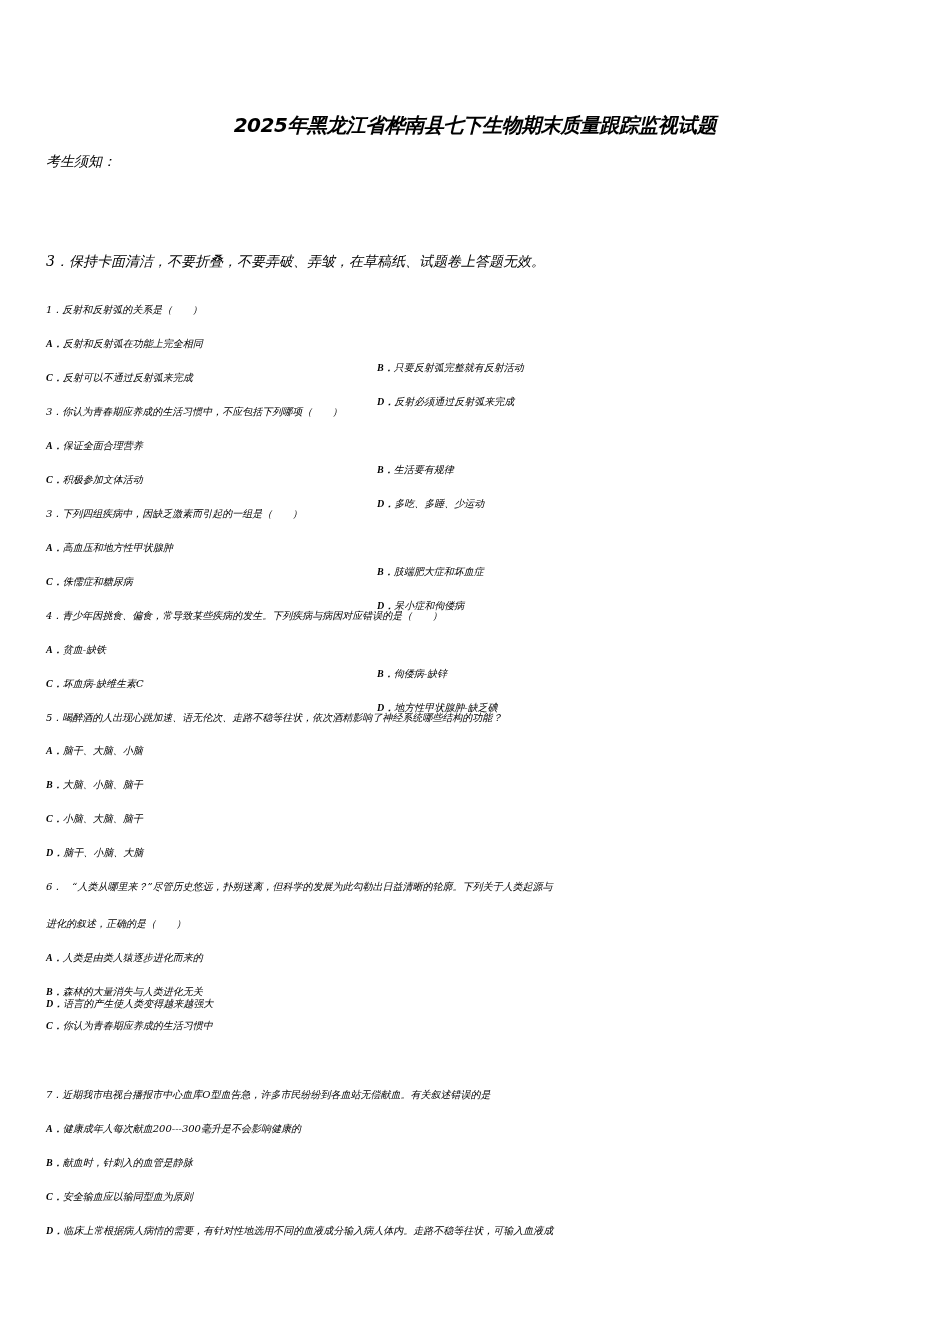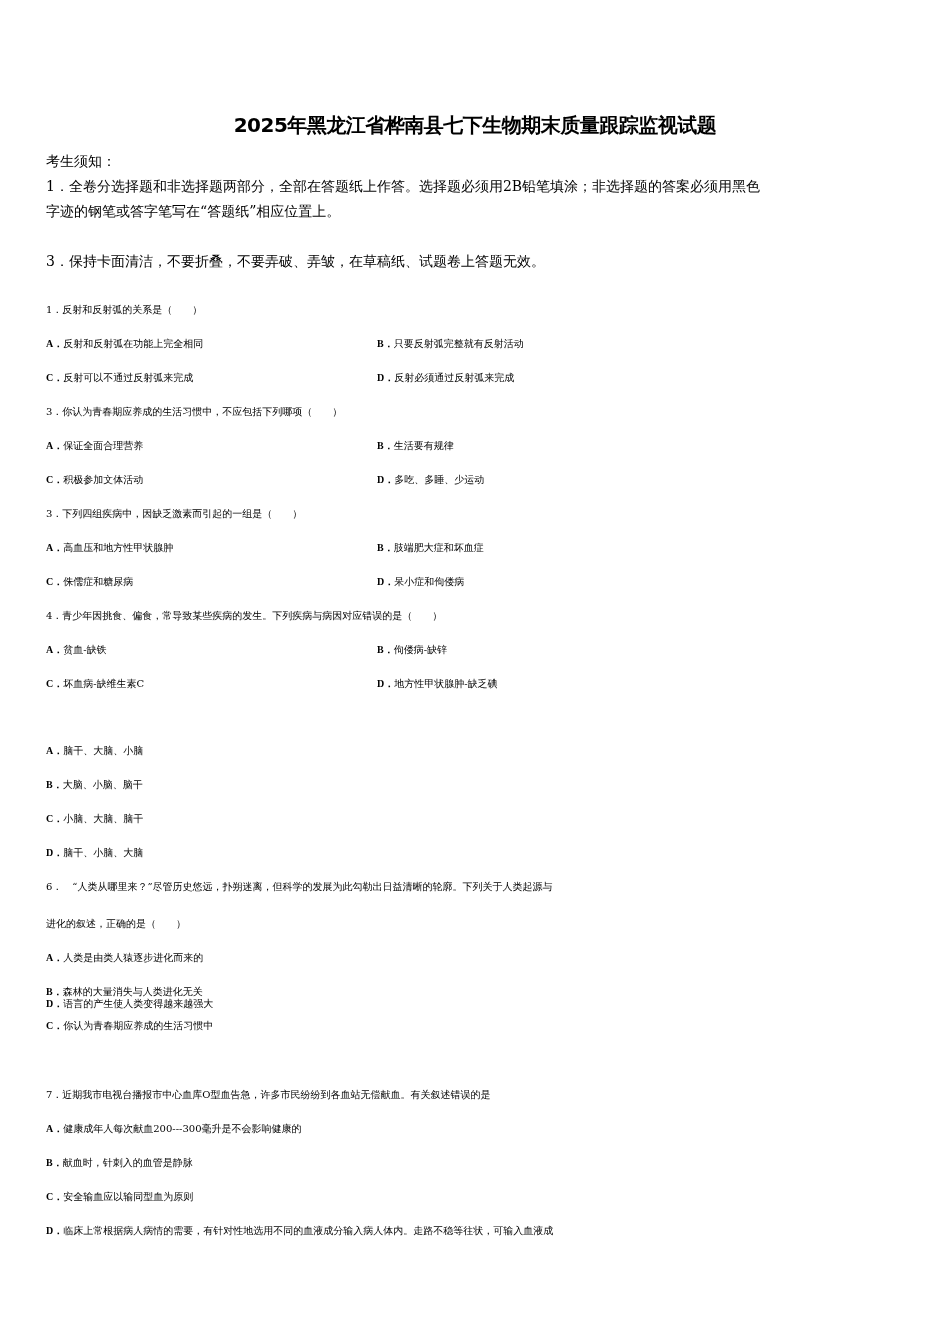--- a/index.html
+++ b/index.html
@@ -1,35 +1,33 @@
 <!DOCTYPE html>
 <html><head>
 <meta charset="utf-8">
 <style>
   html, body { margin: 0; padding: 0; background: #ffffff; }
   body { width: 950px; height: 1344px; position: relative; overflow: hidden;
          font-family: "DejaVu Serif", "Liberation Serif", serif; color: #000; }
-  .page { position: absolute; left: 0; top: 0; width: 950px; height: 1220px; }
+  .page { position: absolute; left: 0; top: 0; width: 950px; height: 1220px; font-style: italic; }
   .title { position: absolute; top: 112px; left: 0; width: 950px; text-align: center;
            font-family: "DejaVu Sans", "Liberation Sans", sans-serif; font-weight: bold;
            font-size: 20px; letter-spacing: -0.5px; }
   .line { position: absolute; left: 46px; font-size: 10px; white-space: nowrap; line-height: 20px; }
   .notice { font-size: 14px; }
-  .opt-b { left: 377px; }
+  .opt-b { left: 377px; margin-top: 24px; }
   .lbl { font-weight: bold; font-family: "Liberation Serif", "DejaVu Serif", serif; }
 </style>
 </head>
 <body>
 
 <div class="page">
   <div class="title">2025年黑龙江省桦南县七下生物期末质量跟踪监视试题</div>
 
   <div class="line notice" style="top:151px">考生须知：</div>
-  <div class="line notice" style="top:176px">1．全卷分选择题和非选择题两部分，全部在答题纸上作答。选择题必须用2B铅笔填涂；非选择题的答案必须用黑色</div>
-  <div class="line notice" style="top:201px">字迹的钢笔或答字笔写在“答题纸”相应位置上。</div>
   <div class="line notice" style="top:251px">3．保持卡面清洁，不要折叠，不要弄破、弄皱，在草稿纸、试题卷上答题无效。</div>
 
   <div class="line" style="top:300px">1．反射和反射弧的关系是（　　）</div>
   <div class="line" style="top:334px"><span class="lbl">A．</span><span>反射和反射弧在功能上完全相同</span></div>
   <div class="line opt-b" style="top:334px"><span class="lbl">B．</span><span>只要反射弧完整就有反射活动</span></div>
   <div class="line" style="top:368px"><span class="lbl">C．</span><span>反射可以不通过反射弧来完成</span></div>
   <div class="line opt-b" style="top:368px"><span class="lbl">D．</span><span>反射必须通过反射弧来完成</span></div>
 
   <div class="line" style="top:402px">3．你认为青春期应养成的生活习惯中，不应包括下列哪项（　　）</div>
   <div class="line" style="top:436px"><span class="lbl">A．</span><span>保证全面合理营养</span></div>
@@ -42,20 +40,21 @@
   <div class="line opt-b" style="top:538px"><span class="lbl">B．</span><span>肢端肥大症和坏血症</span></div>
   <div class="line" style="top:572px"><span class="lbl">C．</span><span>侏儒症和糖尿病</span></div>
   <div class="line opt-b" style="top:572px"><span class="lbl">D．</span><span>呆小症和佝偻病</span></div>
 
   <div class="line" style="top:606px">4．青少年因挑食、偏食，常导致某些疾病的发生。下列疾病与病因对应错误的是（　　）</div>
   <div class="line" style="top:640px"><span class="lbl">A．</span><span>贫血-缺铁</span></div>
   <div class="line opt-b" style="top:640px"><span class="lbl">B．</span><span>佝偻病-缺锌</span></div>
   <div class="line" style="top:674px"><span class="lbl">C．</span><span>坏血病-缺维生素C</span></div>
   <div class="line opt-b" style="top:674px"><span class="lbl">D．</span><span>地方性甲状腺肿-缺乏碘</span></div>
 
+  <div class="line" style="top:708px">5．喝醉酒的人出现心跳加速、语无伦次、走路不稳等往状，依次酒精影响了神经系统哪些结构的功能？</div>
   <div class="line" style="top:741px"><span class="lbl">A．</span><span>脑干、大脑、小脑</span></div>
   <div class="line" style="top:775px"><span class="lbl">B．</span><span>大脑、小脑、脑干</span></div>
   <div class="line" style="top:809px"><span class="lbl">C．</span><span>小脑、大脑、脑干</span></div>
   <div class="line" style="top:843px"><span class="lbl">D．</span><span>脑干、小脑、大脑</span></div>
 
   <div class="line" style="top:877px">6．　“人类从哪里来？”尽管历史悠远，扑朔迷离，但科学的发展为此勾勒出日益清晰的轮廓。下列关于人类起源与</div>
   <div class="line" style="top:914px">进化的叙述，正确的是（　　）</div>
   <div class="line" style="top:948px"><span class="lbl">A．</span><span>人类是由类人猿逐步进化而来的</span></div>
   <div class="line" style="top:982px"><span class="lbl">B．</span><span>森林的大量消失与人类进化无关</span></div>
   <div class="line" style="top:1016px"><span class="lbl">C．</span><span>你认为青春期应养成的生活习惯中</span></div>

